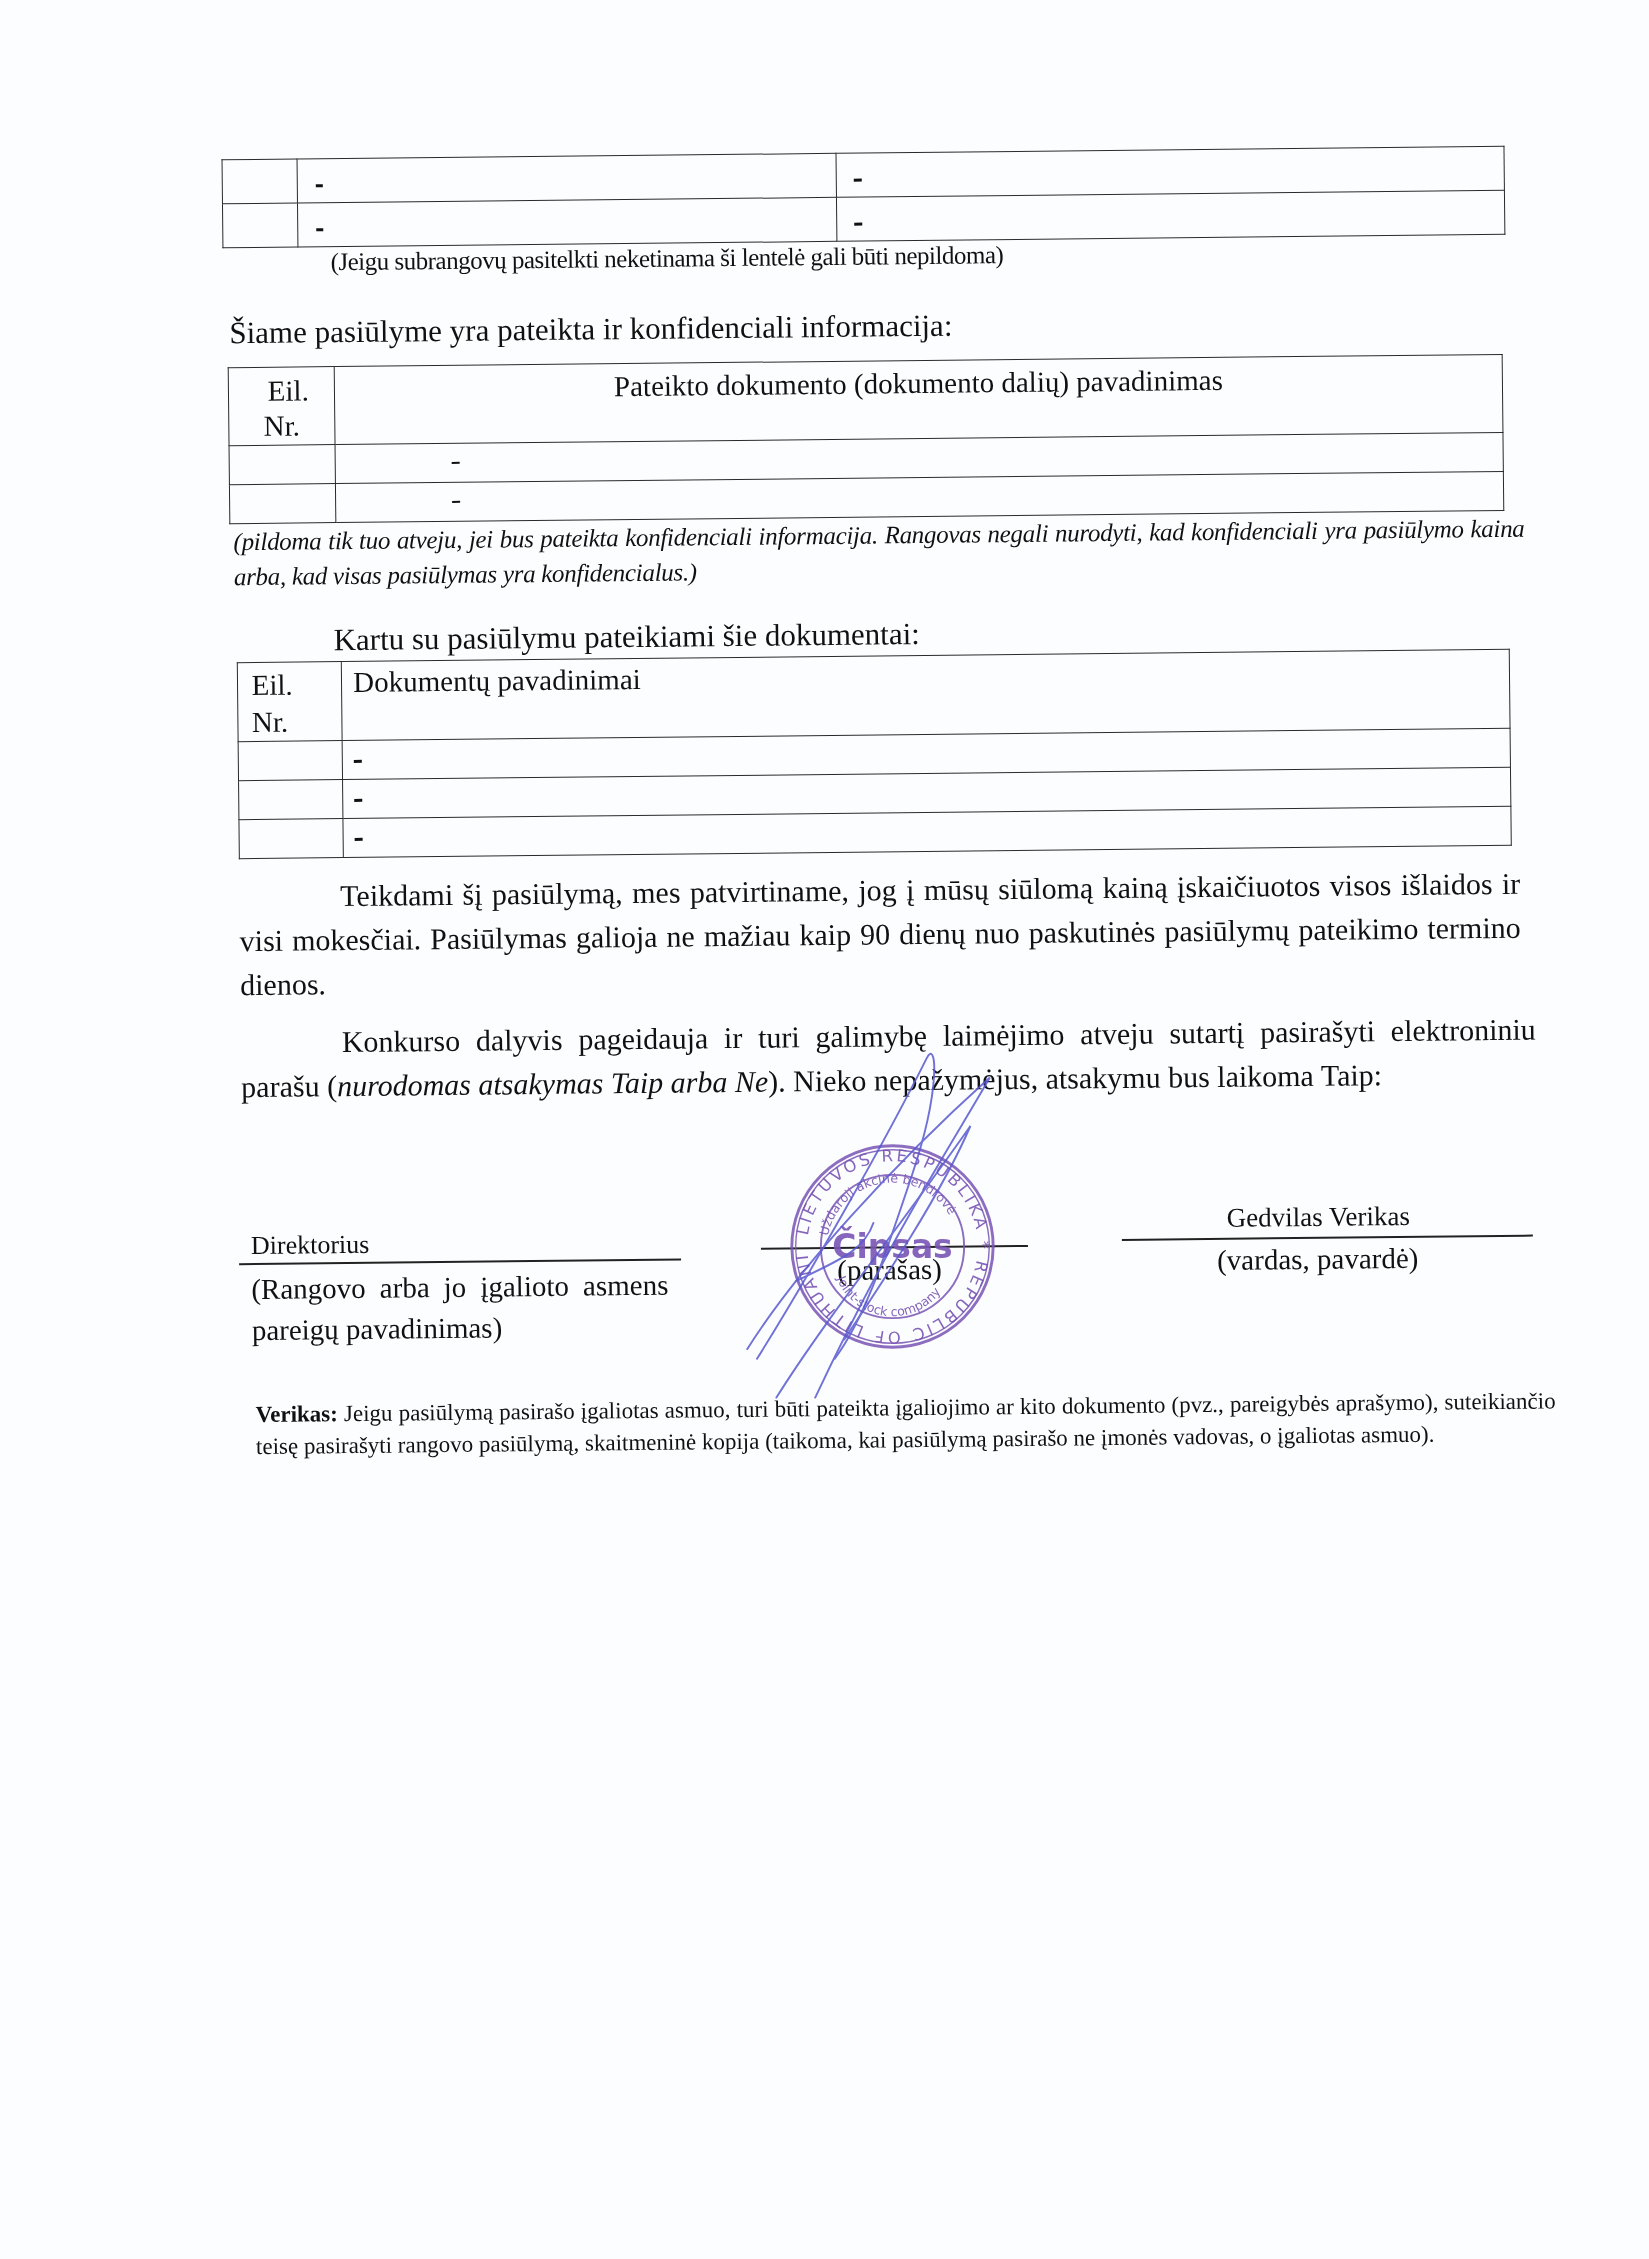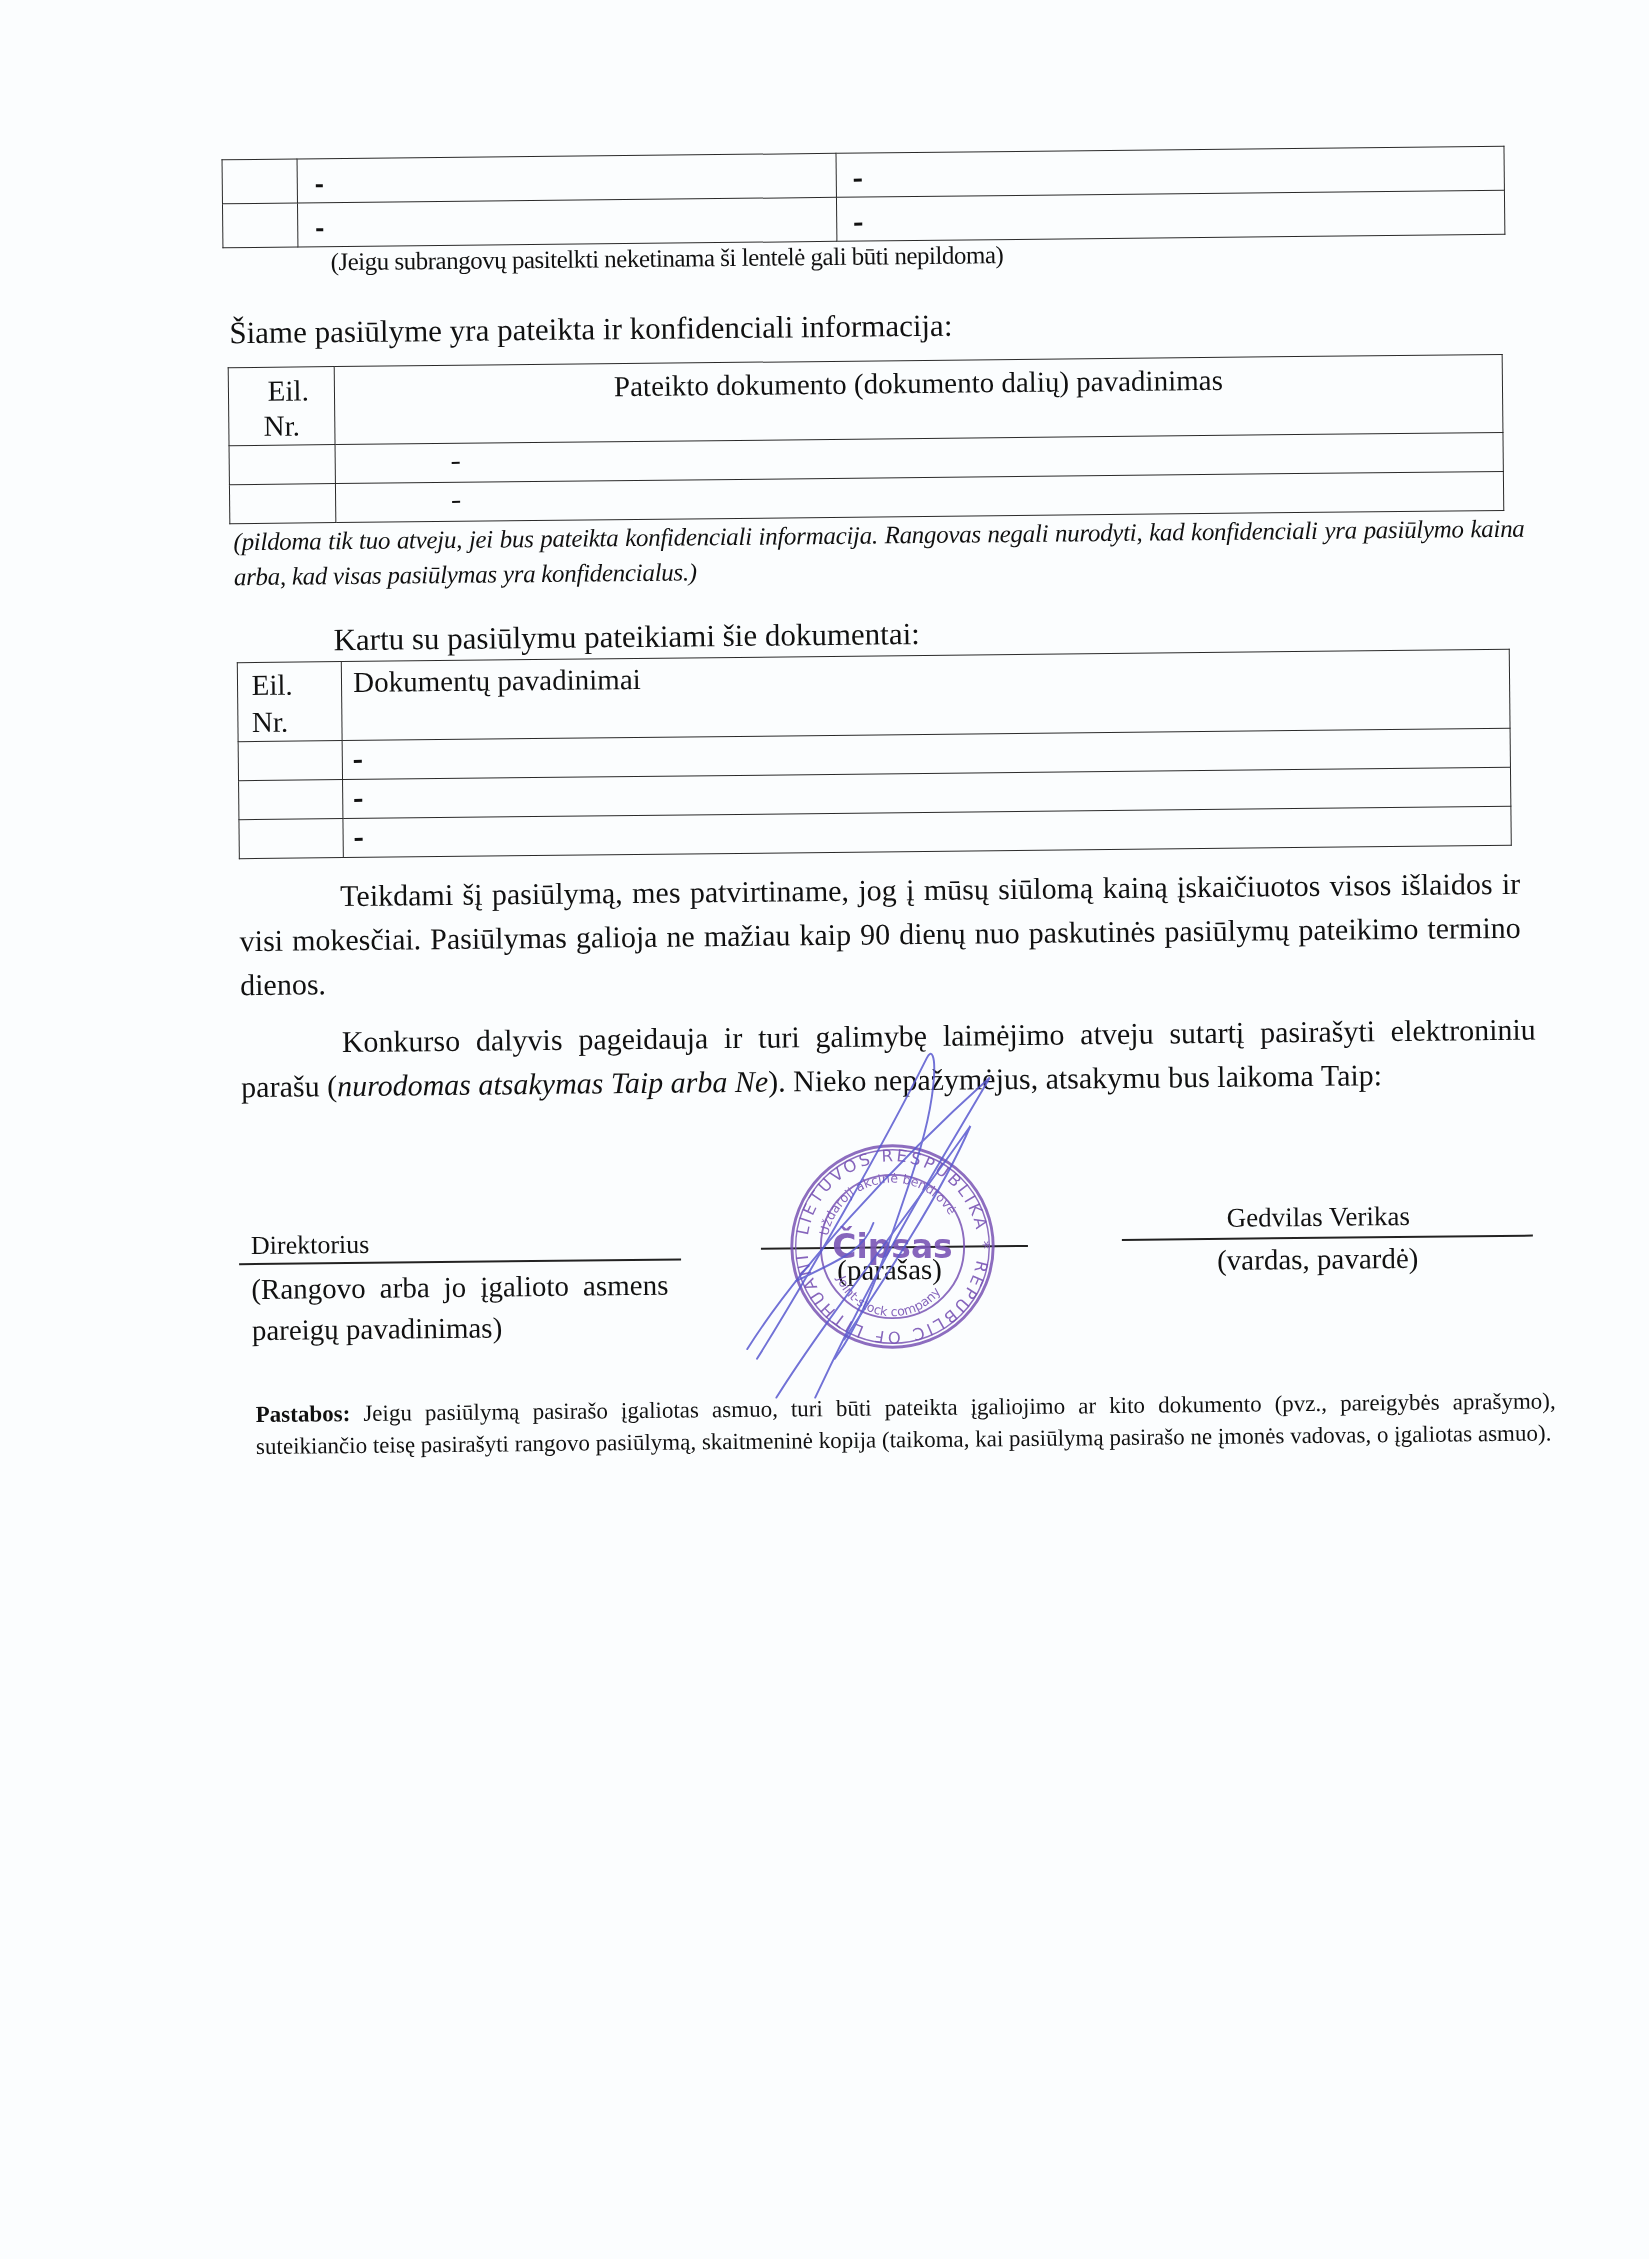--- a/index.html
+++ b/index.html
@@ -107,21 +107,21 @@
   <div class="abs sig-label" style="left:245px; top:1263px; width:417px; line-height:41px; text-align:justify; font-size:29px;">(Rangovo arba jo įgalioto asmens pareigų pavadinimas)</div>
 
   <div class="sig-line" style="left:755px; top:1247px; width:267px;"></div>
   <div class="abs sig-label" style="left:831px; top:1254px; font-size:29px;">(parašas)</div>
 
   <div class="abs sig-label" style="left:1221px; top:1207px; font-size:27px;">Gedvilas Verikas</div>
   <div class="sig-line" style="left:1116px; top:1242px; width:411px;"></div>
   <div class="abs sig-label" style="left:1211px; top:1248px; font-size:29px;">(vardas, pavardė)</div>
 
   <div class="abs pastabos" style="left:248px; top:1393px; width:1300px;">
-    <b>Pastabos:</b>
+    <b>Verikas:</b>
     <span>Jeigu pasiūlymą pasirašo įgaliotas asmuo, turi būti pateikta įgaliojimo ar kito dokumento (pvz., pareigybės aprašymo), suteikiančio teisę pasirašyti rangovo pasiūlymą, skaitmeninė kopija (taikoma, kai pasiūlymą pasirašo ne įmonės vadovas, o įgaliotas asmuo).</span>
   </div>
 </div>
 
 <svg class="abs" style="left:786px; top:1140px;" width="213" height="213" viewBox="0 0 220 220">
   <defs>
     <path id="outerArc" d="M110,110 m-88,0 a88,88 0 1,1 176,0 a88,88 0 1,1 -176,0"></path>
     <path id="innerTopArc" d="M42,112 a68,68 0 0,1 136,0"></path>
     <path id="innerBotArc" d="M48,120 a62,62 0 0,0 124,0"></path>
   </defs>

